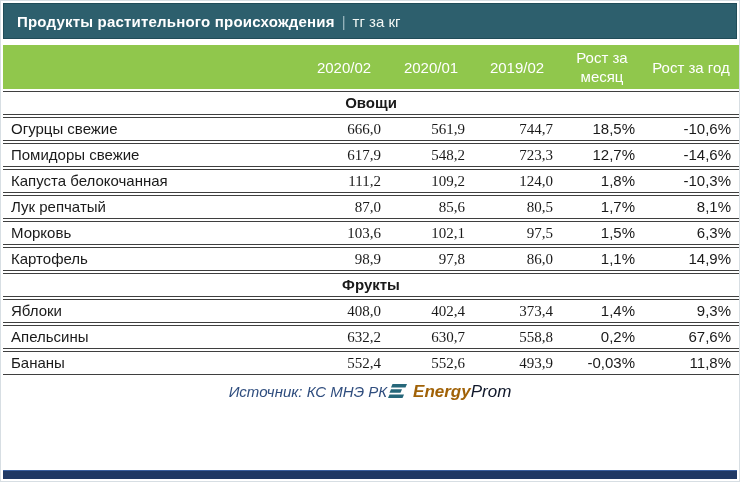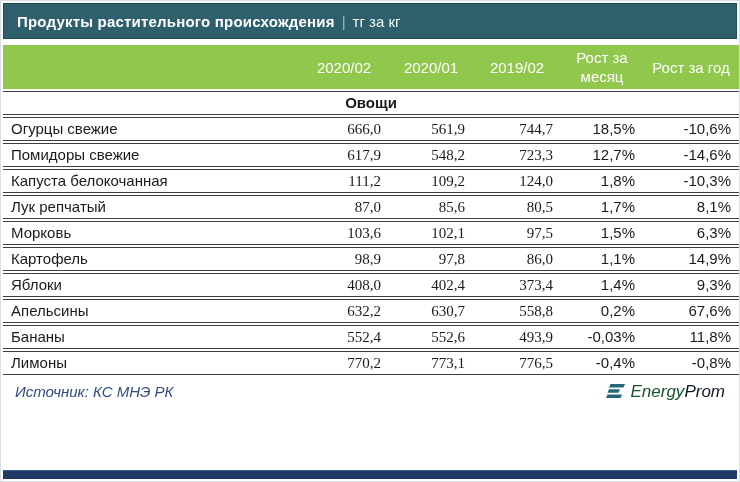--- a/index.html
+++ b/index.html
@@ -81,36 +81,36 @@
     overflow: hidden;
   }
   td.name-cell { text-align: left; padding-left: 12px; }
   td.num-cell  { text-align: right; font-family: Liberation Serif, serif; }
   td.pct-cell  { text-align: right; padding-right: 12px; }
   td.pct-last  { text-align: right; padding-right: 16px; }
   
   .footer {
     margin: 3px 14px 0 14px;
     display: flex;
-    justify-content: space-between;
+    justify-content: center;
     align-items: center;
     height: 22px;
   }
   .source {
     font-style: italic;
     font-size: 15px;
     color: #2f4d7e;
   }
   .logo {
     display: flex;
     align-items: center;
     gap: 5px;
   }
   .logo-text { font-size: 17px; font-style: italic; line-height: 17px; }
-  .logo-bold  { font-weight: normal; color: #14532d; }
+  .logo-bold  { font-weight: bold; color: #a16207; }
   .logo-light { font-weight: normal; color: #0f172a; }
   .bottom-bar {
     position: absolute;
     left: 2px;
     right: 2px;
     bottom: 2px;
     height: 8px;
     background: #1f3864;
     border-top: 1px solid #3a5f9e;
   }
@@ -190,20 +190,23 @@
           <td class="pct-last">6,3%</td>
         </tr>
         <tr class="data-row">
           <td class="name-cell">Картофель</td>
           <td class="num-cell">98,9</td>
           <td class="num-cell">97,8</td>
           <td class="num-cell">86,0</td>
           <td class="pct-cell">1,1%</td>
           <td class="pct-last">14,9%</td>
         </tr>
+        <tr class="section-row">
+          <td colspan="6">Фрукты</td>
+        </tr>
         <tr class="data-row">
           <td class="name-cell">Яблоки</td>
           <td class="num-cell">408,0</td>
           <td class="num-cell">402,4</td>
           <td class="num-cell">373,4</td>
           <td class="pct-cell">1,4%</td>
           <td class="pct-last">9,3%</td>
         </tr>
         <tr class="data-row">
           <td class="name-cell">Апельсины</td>
@@ -213,28 +216,20 @@
           <td class="pct-cell">0,2%</td>
           <td class="pct-last">67,6%</td>
         </tr>
         <tr class="data-row">
           <td class="name-cell">Бананы</td>
           <td class="num-cell">552,4</td>
           <td class="num-cell">552,6</td>
           <td class="num-cell">493,9</td>
           <td class="pct-cell">-0,03%</td>
           <td class="pct-last">11,8%</td>
-        </tr>
-        <tr class="data-row">
-          <td class="name-cell">Лимоны</td>
-          <td class="num-cell">770,2</td>
-          <td class="num-cell">773,1</td>
-          <td class="num-cell">776,5</td>
-          <td class="pct-cell">-0,4%</td>
-          <td class="pct-last">-0,8%</td>
         </tr>
       </tbody>
   </table>
 
   <div class="footer">
     <div class="source">Источник: КС МНЭ РК</div>
     <div class="logo">
       <svg width="21" height="17" viewBox="0 0 21 17">
         <polygon points="5.5,1 20,1 18.5,4.6 4,4.6" fill="#26677a"></polygon>
         <polygon points="4,6.2 15,6.2 13.5,9.8 2.5,9.8" fill="#26677a"></polygon>

